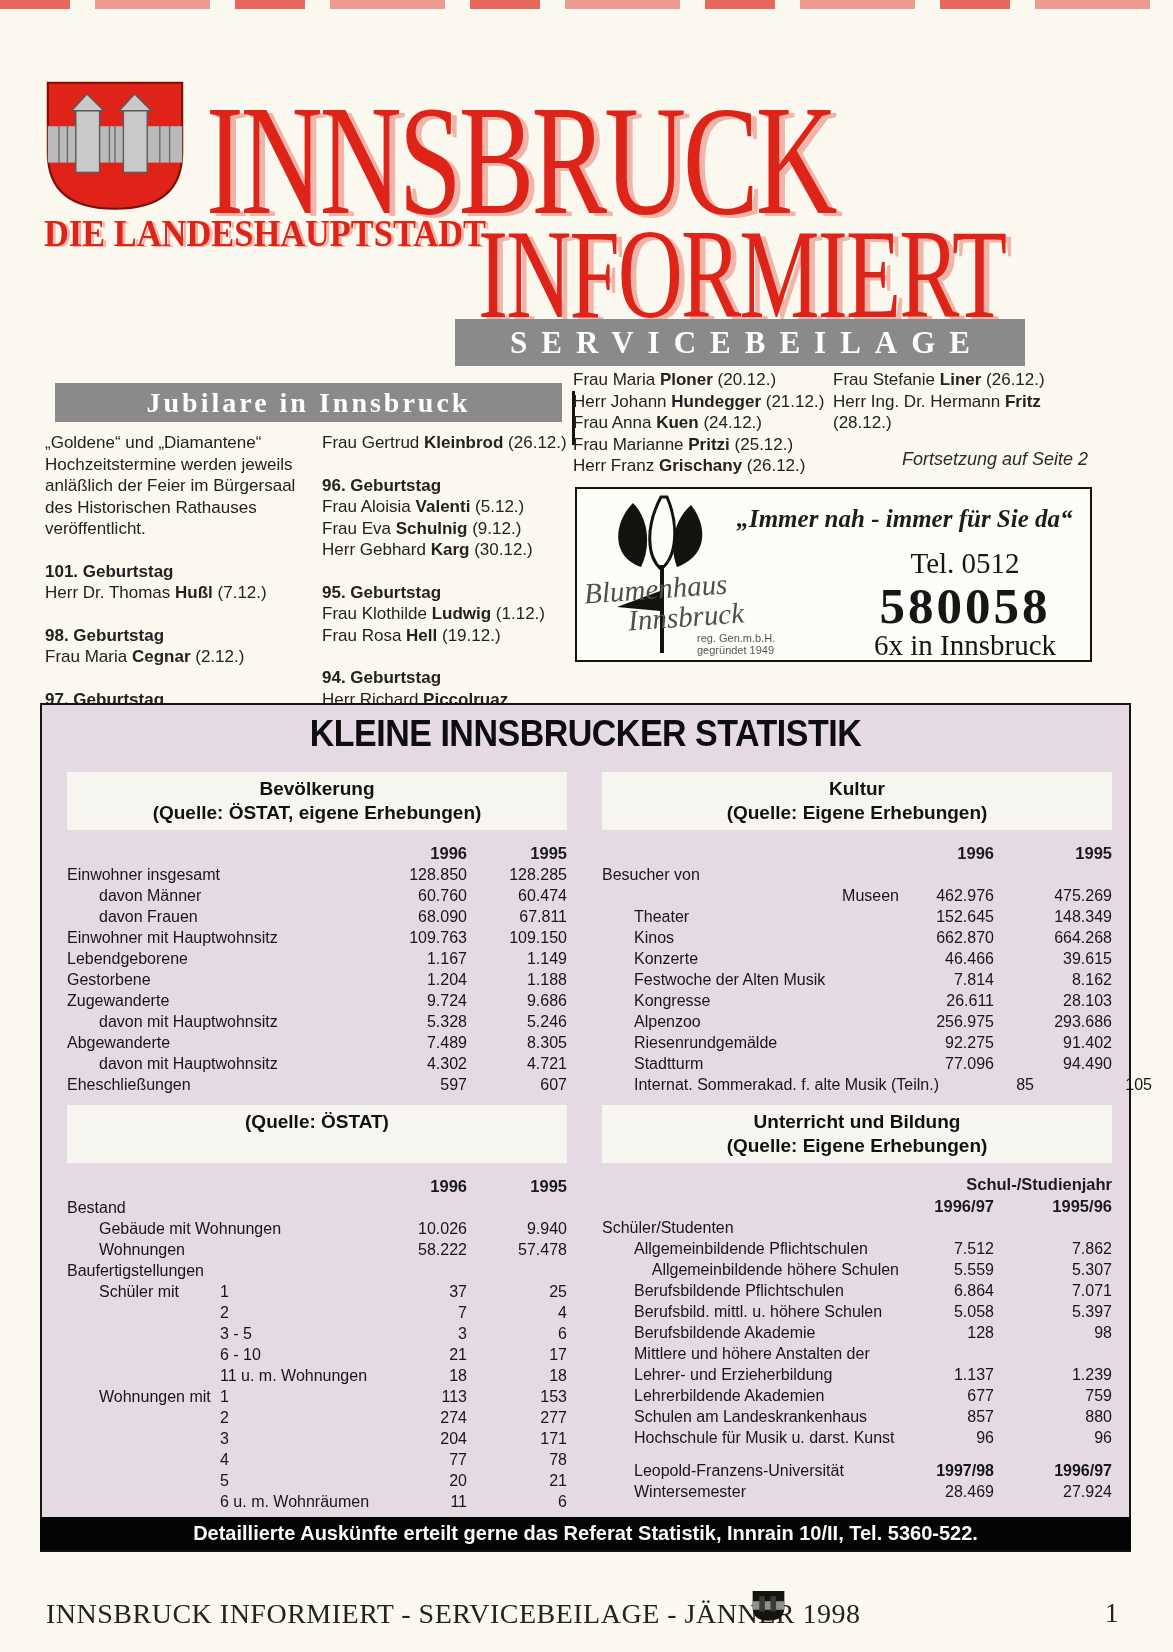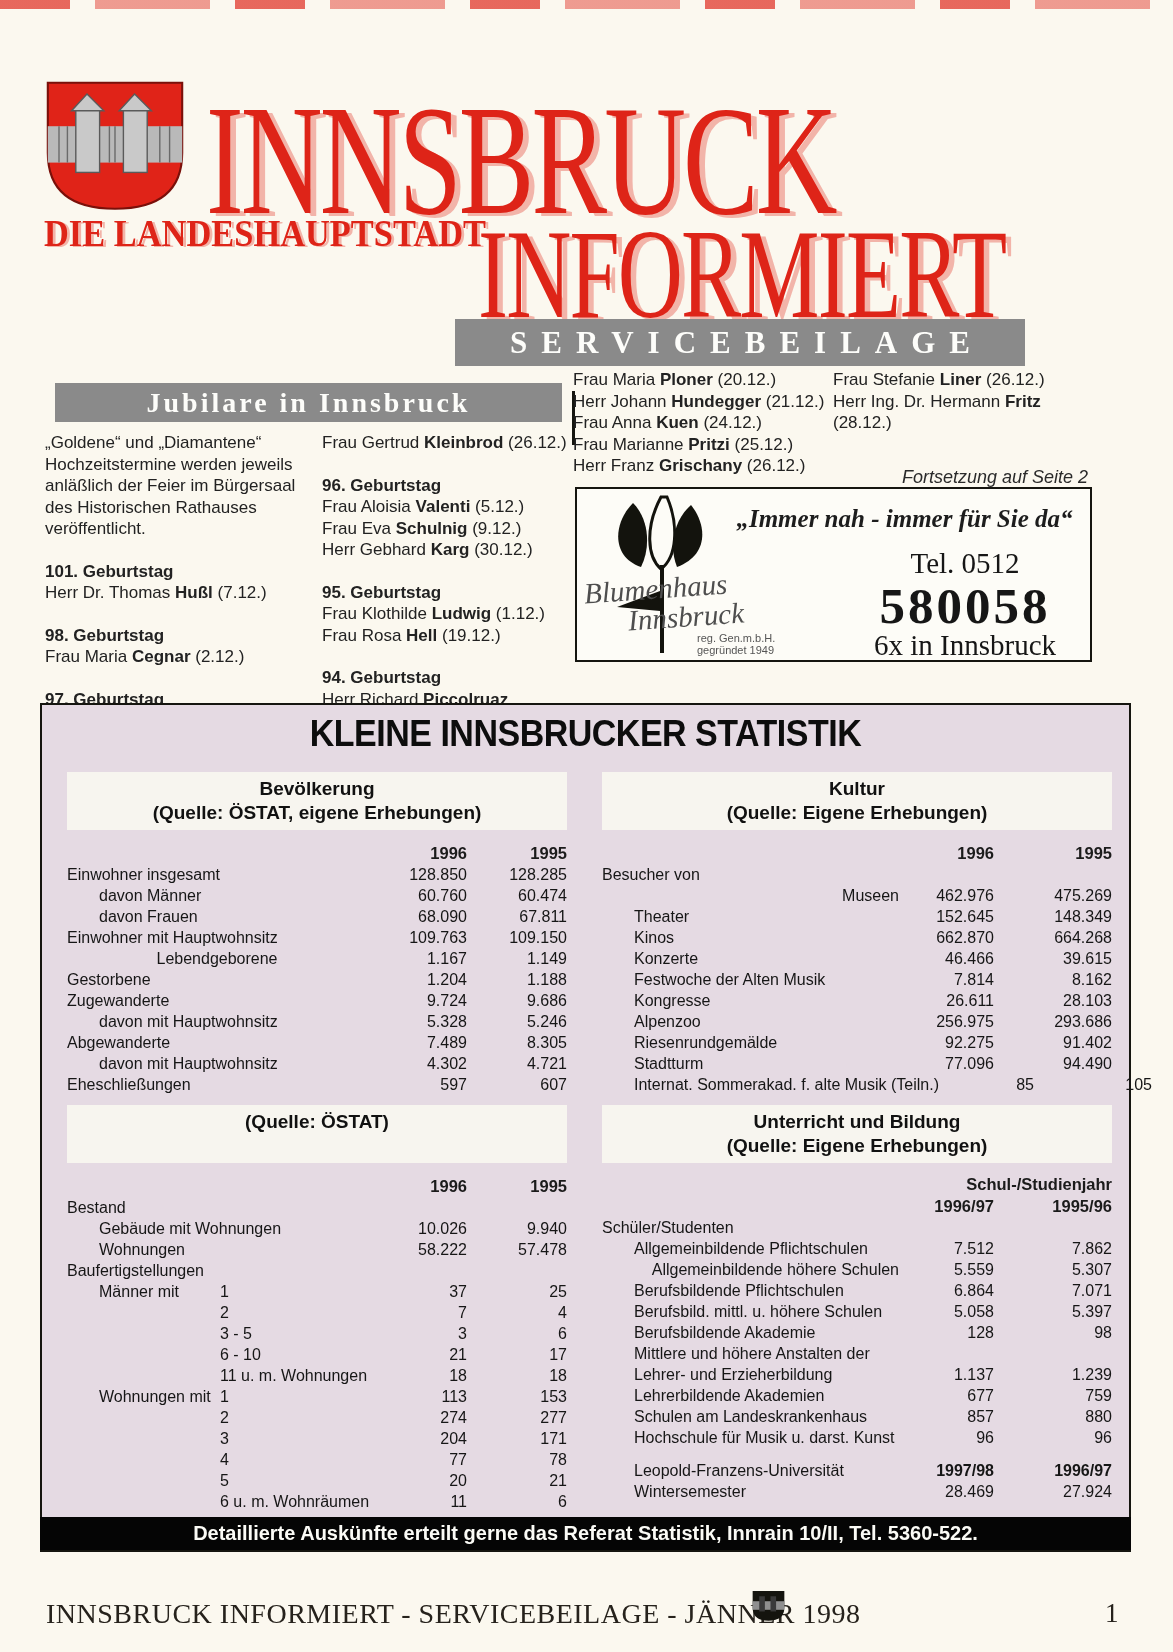--- a/index.html
+++ b/index.html
@@ -69,21 +69,21 @@
   .jub-bar span {
     display:block; text-align:center;
     font-family:"Liberation Serif", serif;
     color:#fdfdfa; font-size:28px; font-weight:bold;
     letter-spacing:3px; line-height:39px;
   }
   .jub-col { font-size:17px; line-height:21.5px; color:#222; }
   .jub-intro { margin-bottom:0; }
   .jub-heading { font-weight:bold; margin-top:21px; }
   .jub-entry .surname { font-weight:bold; }
-  .jub-cont { font-style:italic; font-size:18px; margin-top:33px; text-align:right; color:#2a2a2a; }
+  .jub-cont { font-style:italic; font-size:18px; margin-top:15px; text-align:right; color:#2a2a2a; }
   .divider { left:572px; top:391px; width:3px; height:54px; background:#15150f; }
 
   
   .ad-box {
     left:575px; top:487px; width:517px; height:175px;
     background:#fdfcf7; border:2px solid #15150f;
   }
   .ad-slogan {
     position:absolute; left:150px; right:8px; top:16px;
     text-align:center;
@@ -296,21 +296,21 @@
     <span class="c-v1">68.090</span>
     <span class="c-v2">67.811</span>
   </div>
         <div class="srow">
     <span class="c-label" style="padding-left: 0px;">Einwohner mit Hauptwohnsitz</span>
 
     <span class="c-v1">109.763</span>
     <span class="c-v2">109.150</span>
   </div>
         <div class="srow">
-    <span class="c-label" style="padding-left: 0px; text-align: center;">Lebendgeborene</span>
+    <span class="c-label" style="padding-left: 0px;">Lebendgeborene</span>
 
     <span class="c-v1">1.167</span>
     <span class="c-v2">1.149</span>
   </div>
         <div class="srow">
     <span class="c-label" style="padding-left: 0px;">Gestorbene</span>
 
     <span class="c-v1">1.204</span>
     <span class="c-v2">1.188</span>
   </div>
@@ -455,21 +455,21 @@
     <span class="c-v1">58.222</span>
     <span class="c-v2">57.478</span>
   </div>
         <div class="srow">
     <span class="c-label" style="padding-left: 0px;">Baufertigstellungen</span>
 
     <span class="c-v1"></span>
     <span class="c-v2"></span>
   </div>
         <div class="srow">
-    <span class="c-label" style="padding-left: 32px;">Männer mit</span>
+    <span class="c-label" style="padding-left: 32px;">Schüler mit</span>
     <span class="c-label2">1</span>
     <span class="c-v1">37</span>
     <span class="c-v2">25</span>
   </div>
         <div class="srow">
     <span class="c-label" style="padding-left: 0px;"></span>
     <span class="c-label2">2</span>
     <span class="c-v1">7</span>
     <span class="c-v2">4</span>
   </div>

